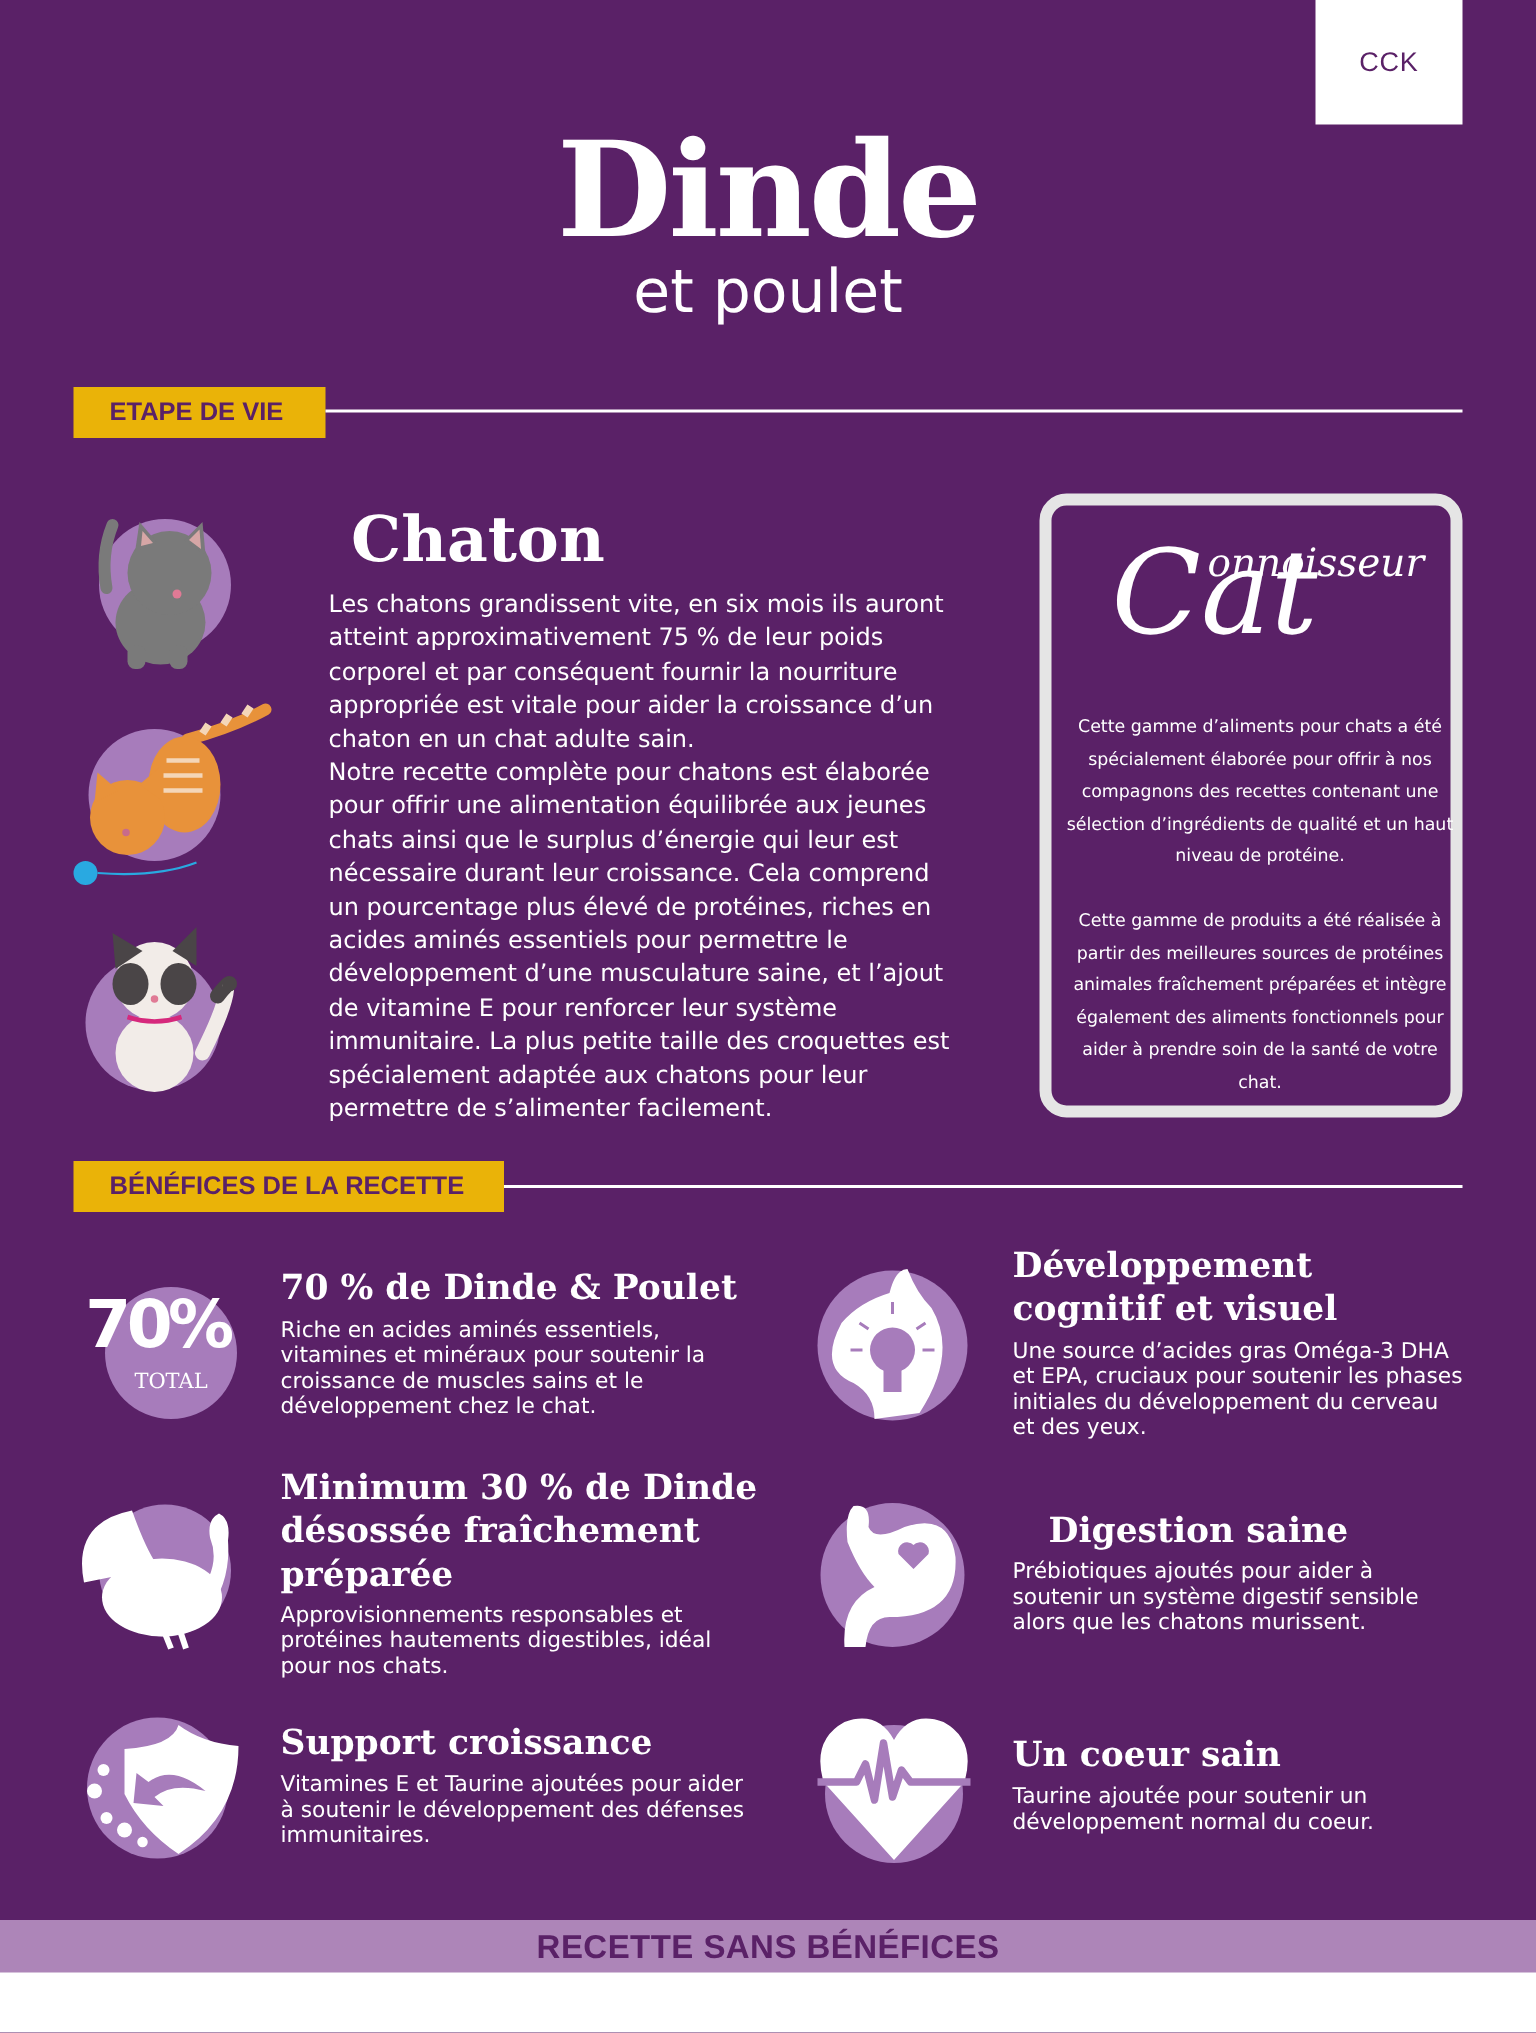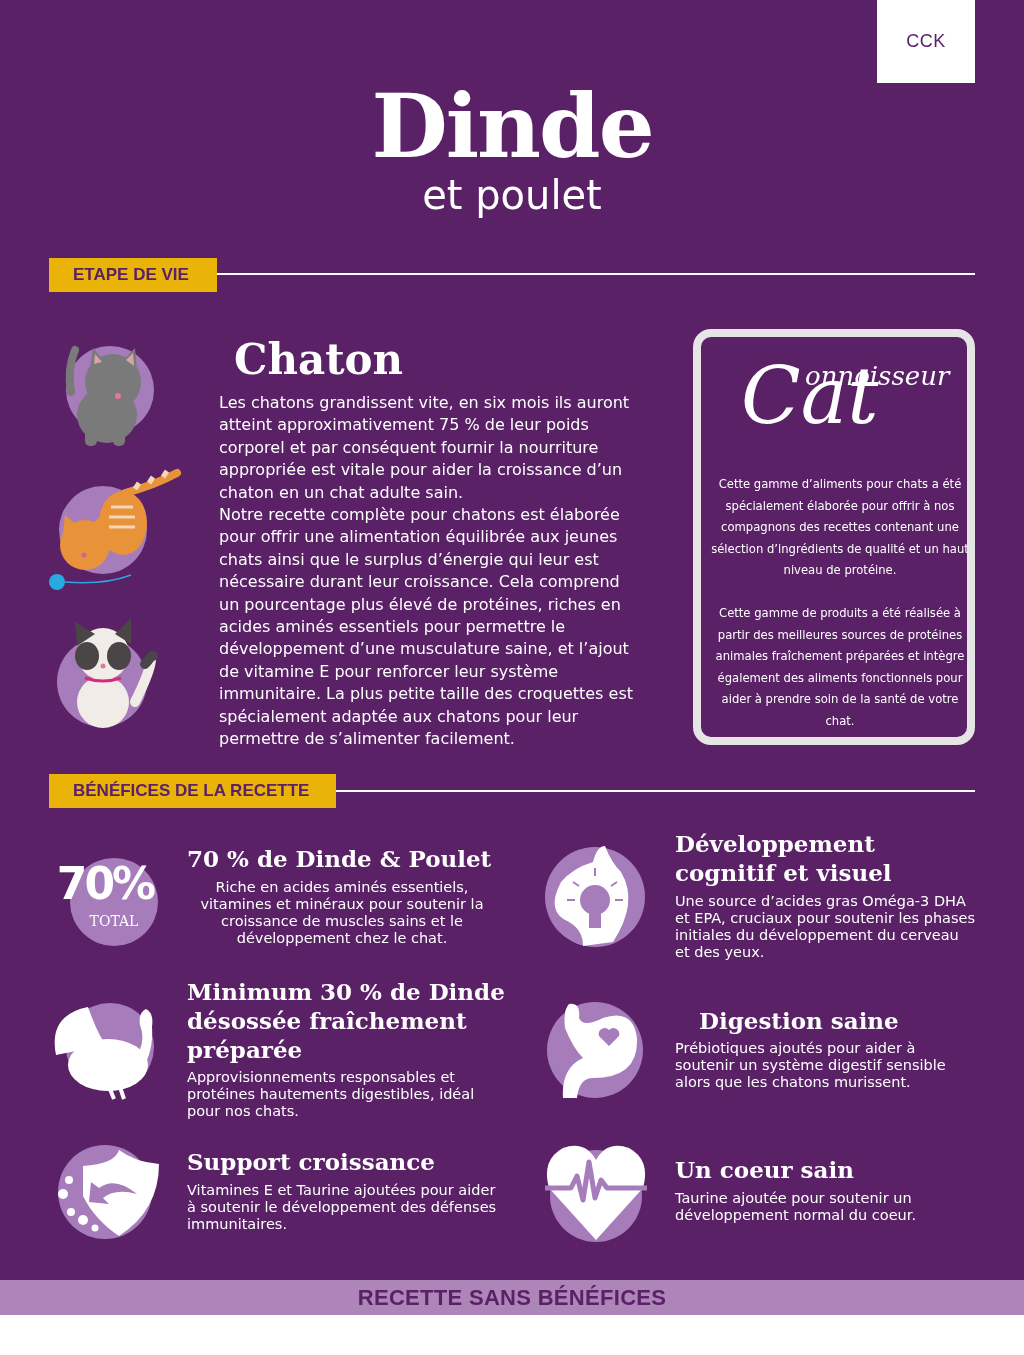--- a/index.html
+++ b/index.html
@@ -94,21 +94,21 @@
 
   <div class="sec-label" style="top:774px;width:287px;">BÉNÉFICES DE LA RECETTE</div>
   <div class="sec-line" style="left:336px;top:790px;width:639px;"></div>
 
   <div style="position:absolute;left:45px;top:852px;width:120px;height:100px;">
     <div style="position:absolute;left:25px;top:6px;width:88px;height:88px;border-radius:50%;background:#a77cbb;"></div>
     <div style="position:absolute;left:0;top:4px;width:120px;text-align:center;color:#fff;font-family:'DejaVu Sans',sans-serif;font-weight:bold;font-size:44px;line-height:56px;letter-spacing:-3px;">70%</div>
     <div style="position:absolute;left:25px;top:60px;width:88px;text-align:center;color:#fff;font-family:'DejaVu Serif',serif;font-size:14px;line-height:18px;">TOTAL</div>
   </div>
   <div class="b-title" style="left:187px;top:844px;width:320px;">70 % de Dinde &amp; Poulet</div>
-  <div class="b-desc" style="left:187px;top:879px;width:310px;text-align:center;">Riche en acides aminés essentiels, vitamines et minéraux pour soutenir la croissance de muscles sains et le développement chez le chat.</div>
+  <div class="b-desc" style="left:187px;top:879px;width:310px;">Riche en acides aminés essentiels, vitamines et minéraux pour soutenir la croissance de muscles sains et le développement chez le chat.</div>
 
   <div style="position:absolute;left:48px;top:995px;width:120px;height:110px;">
     <svg width="120" height="110" viewBox="0 0 120 110">
       <circle cx="62" cy="52" r="44" fill="#a77cbb"></circle>
       <path d="M8 60 Q0 20 40 12 Q50 40 58 50 Z" fill="#fff"></path>
       <ellipse cx="60" cy="70" rx="40" ry="26" fill="#fff"></ellipse>
       <path d="M82 70 Q100 50 92 30 Q90 18 98 14 Q106 18 104 32 Q106 60 90 80 Z" fill="#fff"></path>
       <line x1="62" y1="94" x2="66" y2="104" stroke="#fff" stroke-width="4"></line>
       <line x1="72" y1="92" x2="76" y2="104" stroke="#fff" stroke-width="4"></line>
     </svg>

